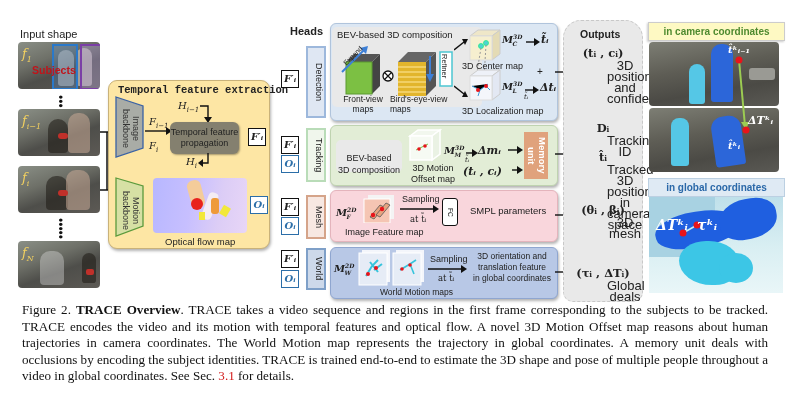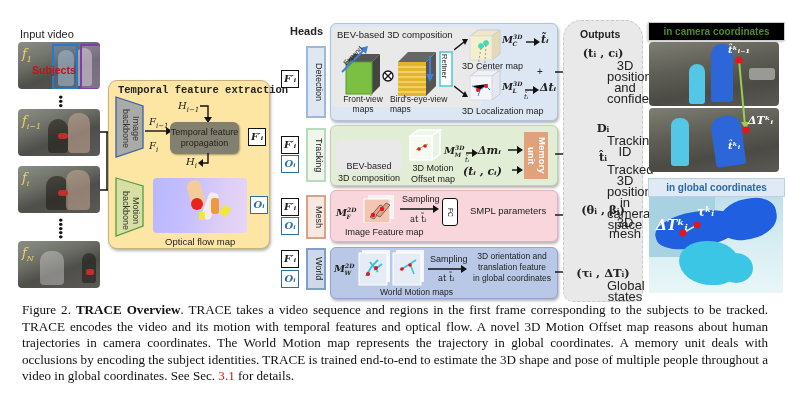--- a/index.html
+++ b/index.html
@@ -35,35 +35,35 @@
   .grey-box{background:#e9e9e9;border-radius:5px;}
 
   
   .outputs{left:563px;top:20px;width:78px;height:280px;background:#e9e9e9;border-radius:18px 18px 10px 10px;border:1px dashed #c8c8c8;}
   .out-title{left:580px;top:28px;font-weight:bold;font-size:10.5px;}
   .out-c{left:563px;width:80px;text-align:center;}
   .out-math{font-family:"DejaVu Serif",serif;font-weight:bold;font-size:11.5px;}
   .out-desc{font-size:13px;line-height:11px;color:#222;margin-left:44px;}
 
   
-  .cam-title{left:648px;top:22px;width:135px;height:17px;background:#000000;border:1px solid #ccc;color:#4e8a2f;font-weight:bold;font-size:10px;text-align:center;line-height:17px;box-shadow:-1px 1px 2px rgba(0,0,0,.2);}
+  .cam-title{left:648px;top:22px;width:135px;height:17px;background:#fef9c3;border:1px solid #ccc;color:#4e8a2f;font-weight:bold;font-size:10px;text-align:center;line-height:17px;box-shadow:-1px 1px 2px rgba(0,0,0,.2);}
   .cam-img{left:649px;width:130px;border-radius:4px;overflow:hidden;
            background:linear-gradient(170deg,#7d7e74 0%,#5e5d55 40%,#4b4a45 70%,#5a5954 100%);}
   .glob-title{left:648px;top:178px;width:135px;height:17px;background:#dfeaf4;border:1px solid #bcd0e2;color:#2a68a8;font-weight:bold;font-size:10px;text-align:center;line-height:17px;}
   .glob-img{left:649px;top:197px;width:134px;height:96px;background:linear-gradient(180deg,#bfe0ea 0%,#d8eef2 50%,#e9f6f8 100%);overflow:hidden;}
 
   
   .caption{left:22px;top:302px;width:746px;font-family:"Liberation Serif",serif;font-size:13.1px;line-height:16.6px;color:#111;text-align:justify;}
   .caption b{font-weight:bold;}
   .caption .ref{color:#d21a1a;}
 </style>
 </head>
 <body>
 
-<div class="abs in-title">Input video</div>
+<div class="abs in-title">Input shape</div>
 
 <div class="abs frame" style="top:42px;">
   <div class="person" style="left:40px;top:8px;width:16px;height:36px;background:rgba(210,200,190,.55)"></div>
   <div class="person" style="left:58px;top:6px;width:16px;height:38px;background:rgba(220,210,200,.6)"></div>
   <div class="subj-box" style="left:34px;width:22px;border-color:#2a79c9;background:rgba(80,150,230,.25)"></div>
   <div class="subj-box" style="left:62px;width:26px;border-color:#7b3fa6;background:rgba(190,170,230,.35)"></div>
   <span class="fl">f<sub style="font-size:8px">1</sub></span>
   <span class="subjects">Subjects</span>
 </div>
 <div class="abs vdots" style="top:95px;">•••</div>
@@ -225,21 +225,21 @@
 <div class="abs mi" style="left:502px;top:80px;font-size:10px;"><span>M</span><sup style="font-size:6px">3D</sup><sub style="font-size:6px;margin-left:-10px">L</sub></div>
 <svg class="abs" style="left:525px;top:86px;" width="14" height="8">
     <path d="M0 4 H9" stroke="#111" stroke-width="1.4"></path>
     <polygon points="8,0 14,4 8,8" fill="#111"></polygon>
   </svg>
 <div class="abs mi" style="left:524px;top:93px;font-size:7px;font-weight:normal;">t̃ᵢ</div>
 <div class="abs mi" style="left:540px;top:81px;font-size:11px;">Δtᵢ</div>
 <div class="abs" style="left:462px;top:106px;font-size:9px;">3D Localization map</div>
 
 <div class="abs panel" style="top:125px;width:226px;height:59px;background:#e2edd6;border:1px solid #bfd3b0;"></div>
-<div class="abs grey-box" style="left:336px;top:140px;width:66px;height:32px;font-size:9px;text-align:center;line-height:12px;padding-top:20px;box-sizing:border-box;">
+<div class="abs grey-box" style="left:336px;top:140px;width:66px;height:32px;font-size:9px;text-align:center;line-height:12px;padding-top:12px;box-sizing:border-box;">
   <div>BEV-based</div>
   <div>3D composition</div>
 </div>
 <svg class="abs" style="left:408px;top:128px;" width="34" height="34">
   <polygon points="2,8 10,2 32,2 24,8" fill="#f2f7ee" stroke="#fff" stroke-width="1.5"></polygon>
   <polygon points="24,8 32,2 32,26 24,32" fill="#eaf2e4" stroke="#fff" stroke-width="1.5"></polygon>
   <rect x="2" y="8" width="22" height="24" fill="#f6faf3" stroke="#fff" stroke-width="1.5"></rect>
   <path d="M8 22 L20 16" stroke="#7cc043" stroke-width="1"></path>
   <circle cx="11" cy="21" r="1.8" fill="#e8141b"></circle>
   <circle cx="17" cy="18" r="1.8" fill="#e8141b"></circle>
@@ -341,21 +341,21 @@
   <div class="out-math">t̂ᵢ</div>
   <div class="out-desc">Tracked 3D position</div>
   <div class="out-desc">in camera space</div>
 </div>
 <div class="abs out-c" style="top:203px;">
   <div class="out-math">(θᵢ , βᵢ)</div>
   <div class="out-desc">3D mesh</div>
 </div>
 <div class="abs out-c" style="top:266px;">
   <div class="out-math">(τᵢ , ΔTᵢ)</div>
-  <div class="out-desc">Global states</div>
+  <div class="out-desc">Global deals</div>
 </div>
 
 <div class="abs cam-title">in camera coordinates</div>
 
 <div class="abs cam-img" style="top:42px;height:64px;">
   <div style="position:absolute;left:40px;top:22px;width:16px;height:40px;background:#55c7e6;border-radius:8px 8px 3px 3px;"></div>
   <div style="position:absolute;left:62px;top:2px;width:22px;height:58px;background:#2c66d9;border-radius:10px 10px 3px 3px;"></div>
   <div style="position:absolute;left:100px;top:26px;width:26px;height:12px;background:#9a9a94;border-radius:3px;"></div>
 </div>
 <div class="abs cam-img" style="top:108px;height:64px;">
@@ -378,18 +378,18 @@
   <div style="position:absolute;left:6px;top:14px;width:86px;height:36px;background:#1f5fe0;border-radius:40% 60% 40% 50%;transform:rotate(-14deg);"></div>
   <div style="position:absolute;left:70px;top:2px;width:58px;height:40px;background:#1f5fe0;border-radius:50% 40% 50% 40%;transform:rotate(-10deg);"></div>
   <div style="position:absolute;left:30px;top:44px;width:60px;height:44px;background:#3cc6e6;border-radius:45% 50% 40% 55%;"></div>
   <div style="position:absolute;left:70px;top:56px;width:34px;height:30px;background:#3cc6e6;border-radius:50%;"></div>
   <svg style="position:absolute;left:0;top:0" width="134" height="96">
     <line x1="34" y1="36" x2="48" y2="28" stroke="#c6eef6" stroke-width="1.5"></line>
     <circle cx="34" cy="36" r="3.5" fill="#e8141b"></circle>
     <circle cx="48" cy="28" r="3.5" fill="#e8141b"></circle>
   </svg>
   <div class="mi" style="position:absolute;left:7px;top:20px;font-size:14px;color:#fff;">ΔTᵏᵢ</div>
-  <div class="mi" style="position:absolute;left:48px;top:8px;font-size:12px;color:#fff;">τᵏᵢ</div>
+  <div class="mi" style="position:absolute;left:48px;top:20px;font-size:14px;color:#fff;">τᵏᵢ</div>
 </div>
 
 <div class="abs caption">
   <span>Figure 2. </span><b>TRACE Overview</b><span>. TRACE takes a video sequence and regions in the first frame corresponding to the subjects to be tracked. TRACE encodes the video and its motion with temporal features and optical flow. A novel 3D Motion Offset map reasons about human trajectories in camera coordinates. The World Motion map represents the trajectory in global coordinates. A memory unit deals with occlusions by encoding the subject identities. TRACE is trained end-to-end to estimate the 3D shape and pose of multiple people throughout a video in global coordinates. See Sec. </span><span class="ref">3.1</span><span> for details.</span>
 </div>
 
 </body></html>

